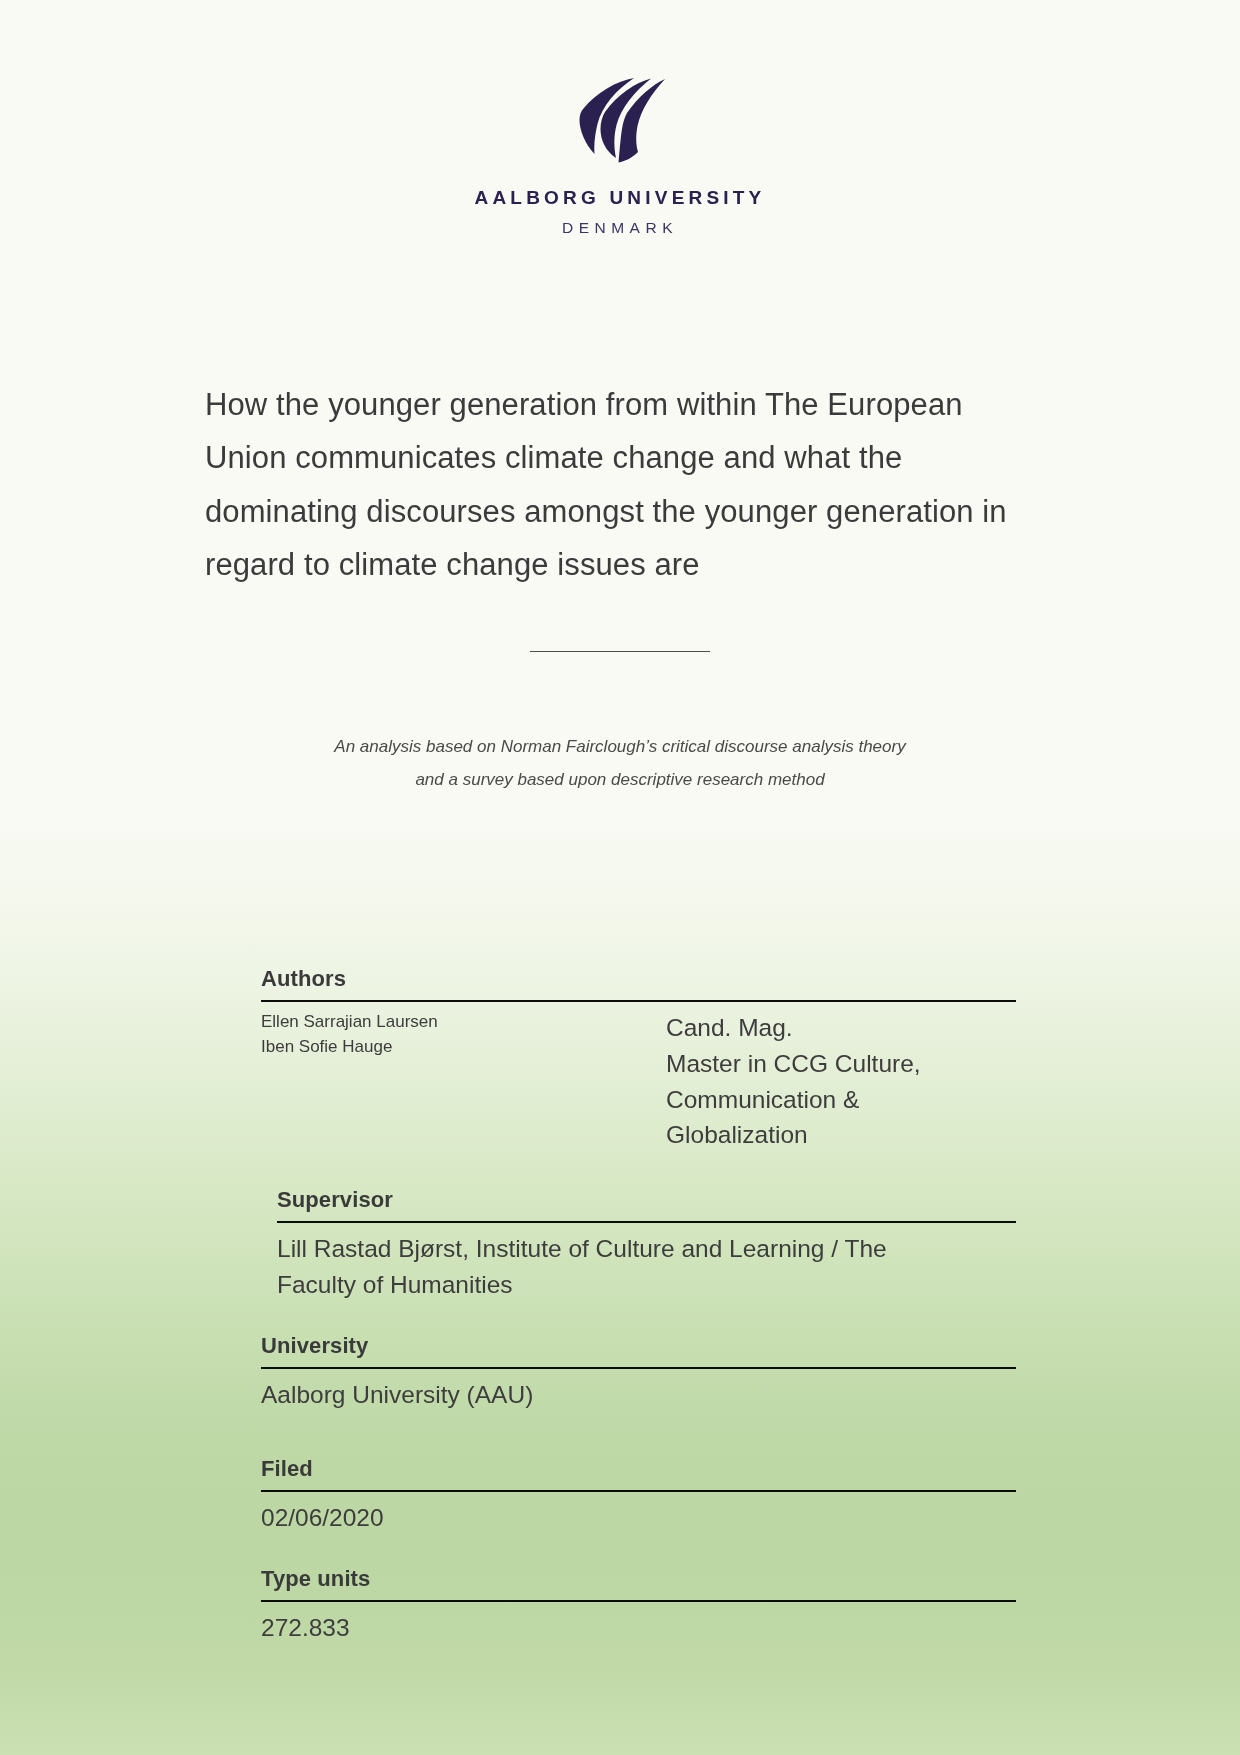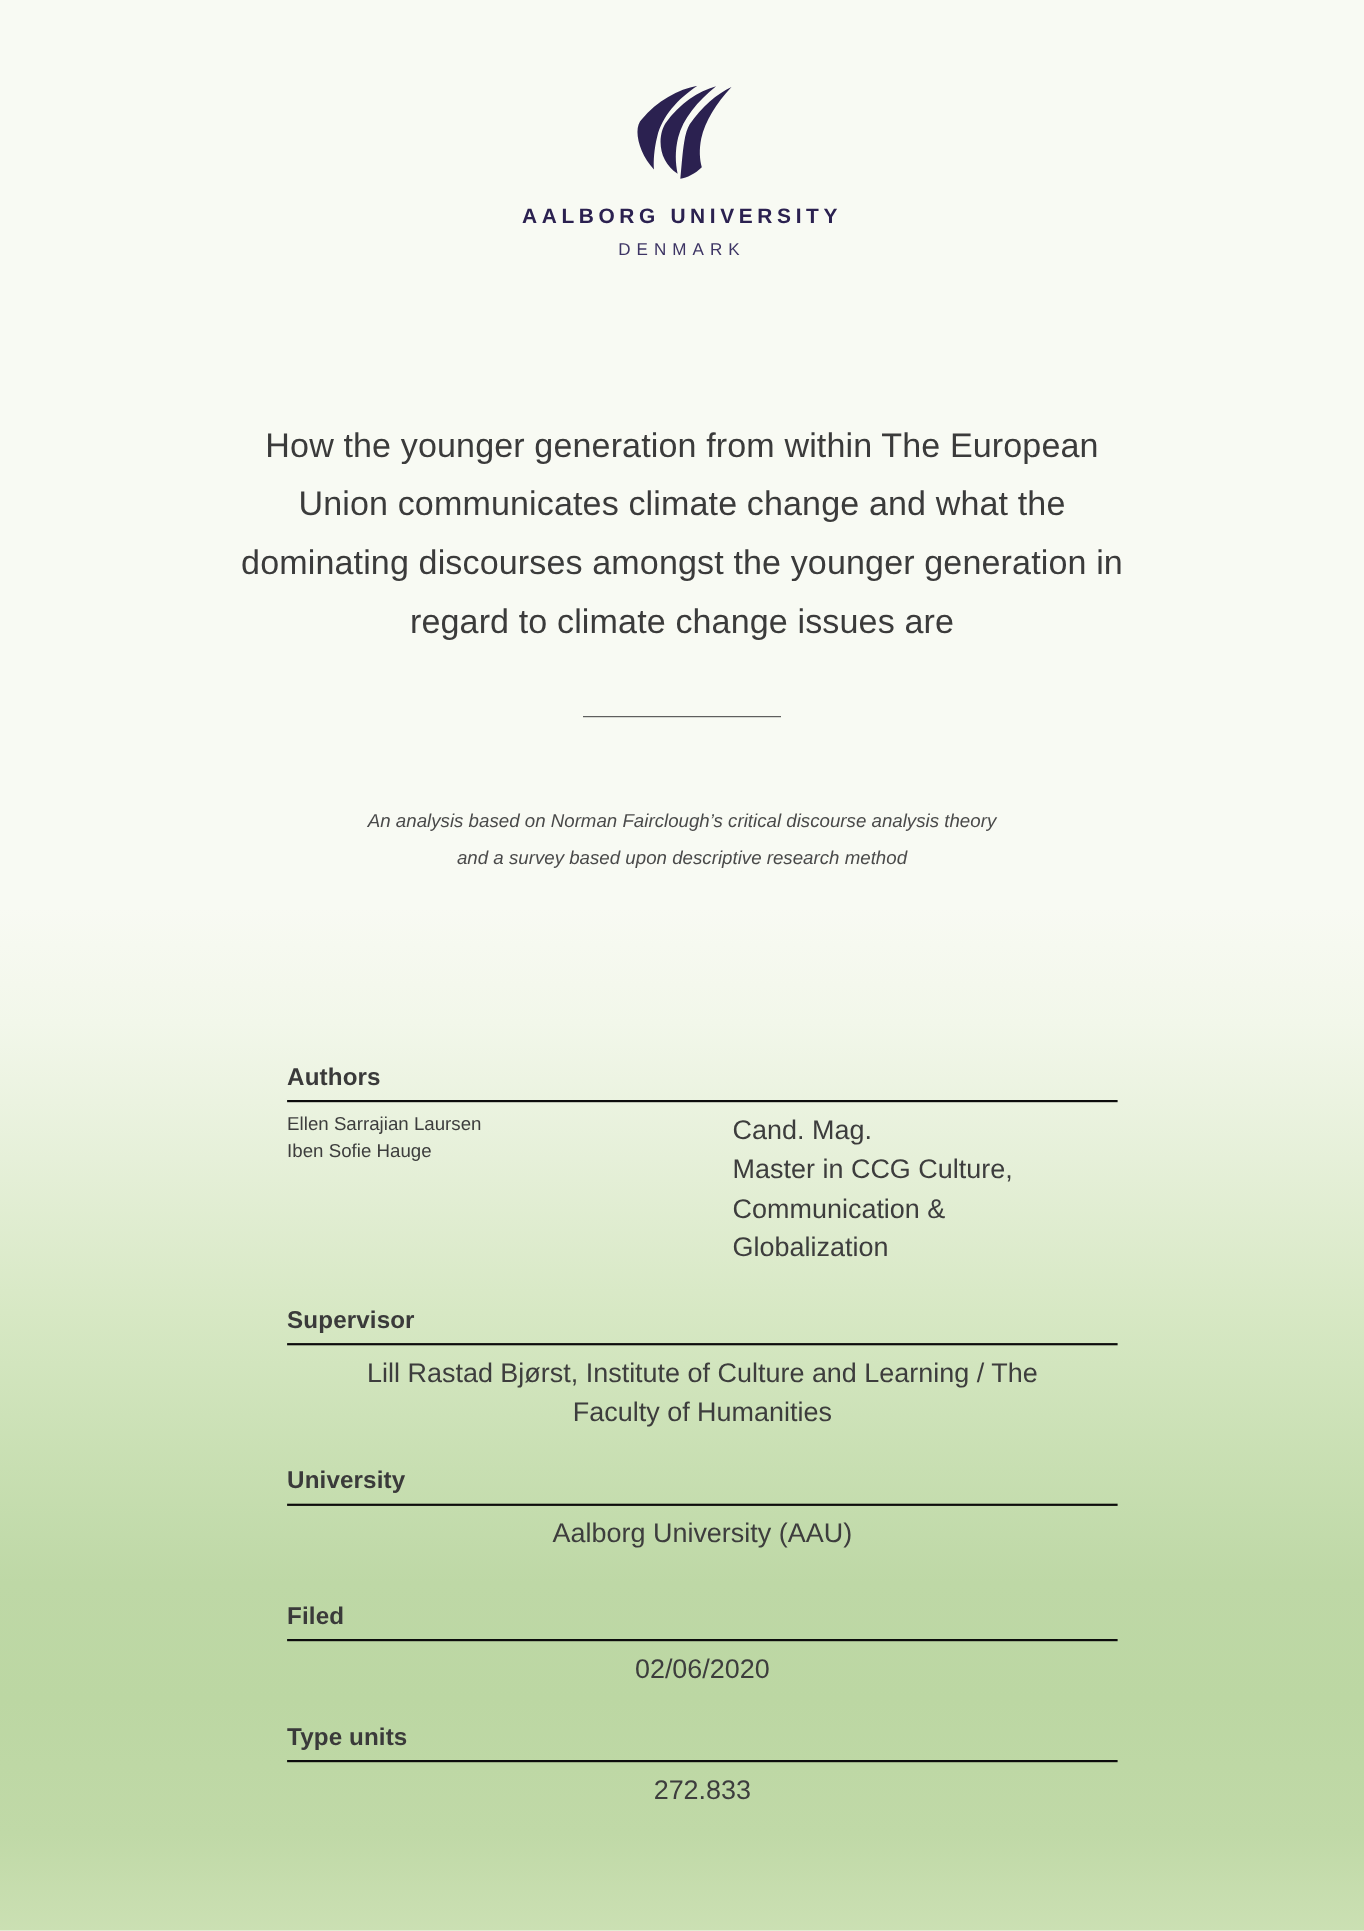--- a/index.html
+++ b/index.html
@@ -63,21 +63,20 @@
     color: #3d3464;
     line-height: 1;
   }
 
   
   .title {
     position: absolute;
     top: 378px;
     left: 205px;
     width: 830px;
-    text-align: center;
     font-size: 31px;
     font-weight: 300;
     line-height: 1.72;
     color: #3b3b3b;
     letter-spacing: 0.1px;
   }
 
   .title-rule {
     position: absolute;
     top: 636px;
@@ -130,21 +129,20 @@
     height: 0;
     border-bottom: 2.2px solid #0c0c0c;
     width: 100%;
   }
   .meta-body {
     padding-top: 8px;
     font-size: 24.5px;
     font-weight: 300;
     line-height: 1.46;
     color: #3d3d3d;
-    text-align: center;
   }
   .authors-grid {
     display: flex;
     padding-top: 8px;
   }
   .authors-col-names {
     width: 405px;
     flex: 0 0 405px;
     font-size: 17px;
     font-weight: 300;
@@ -154,21 +152,21 @@
   .authors-col-degrees {
     flex: 1 1 auto;
     font-size: 24.5px;
     font-weight: 300;
     line-height: 1.46;
     color: #3d3d3d;
   }
   .meta-line { display: block; }
 
   .sec-gap-authors { margin-bottom: 34px; margin-top: 38px; }
-  .sec-gap-sup { margin-bottom: 30px; }
+  .sec-gap-sup { margin-bottom: 30px; margin-left: 16px; }
   .sec-gap-uni { margin-bottom: 44px; }
   .sec-gap-filed { margin-bottom: 30px; }
 </style>
 </head>
 <body>
 
 <div class="page">
 
   <div class="logo-block">
     <svg class="logo-mark" viewBox="0 0 96 86" aria-hidden="true">

